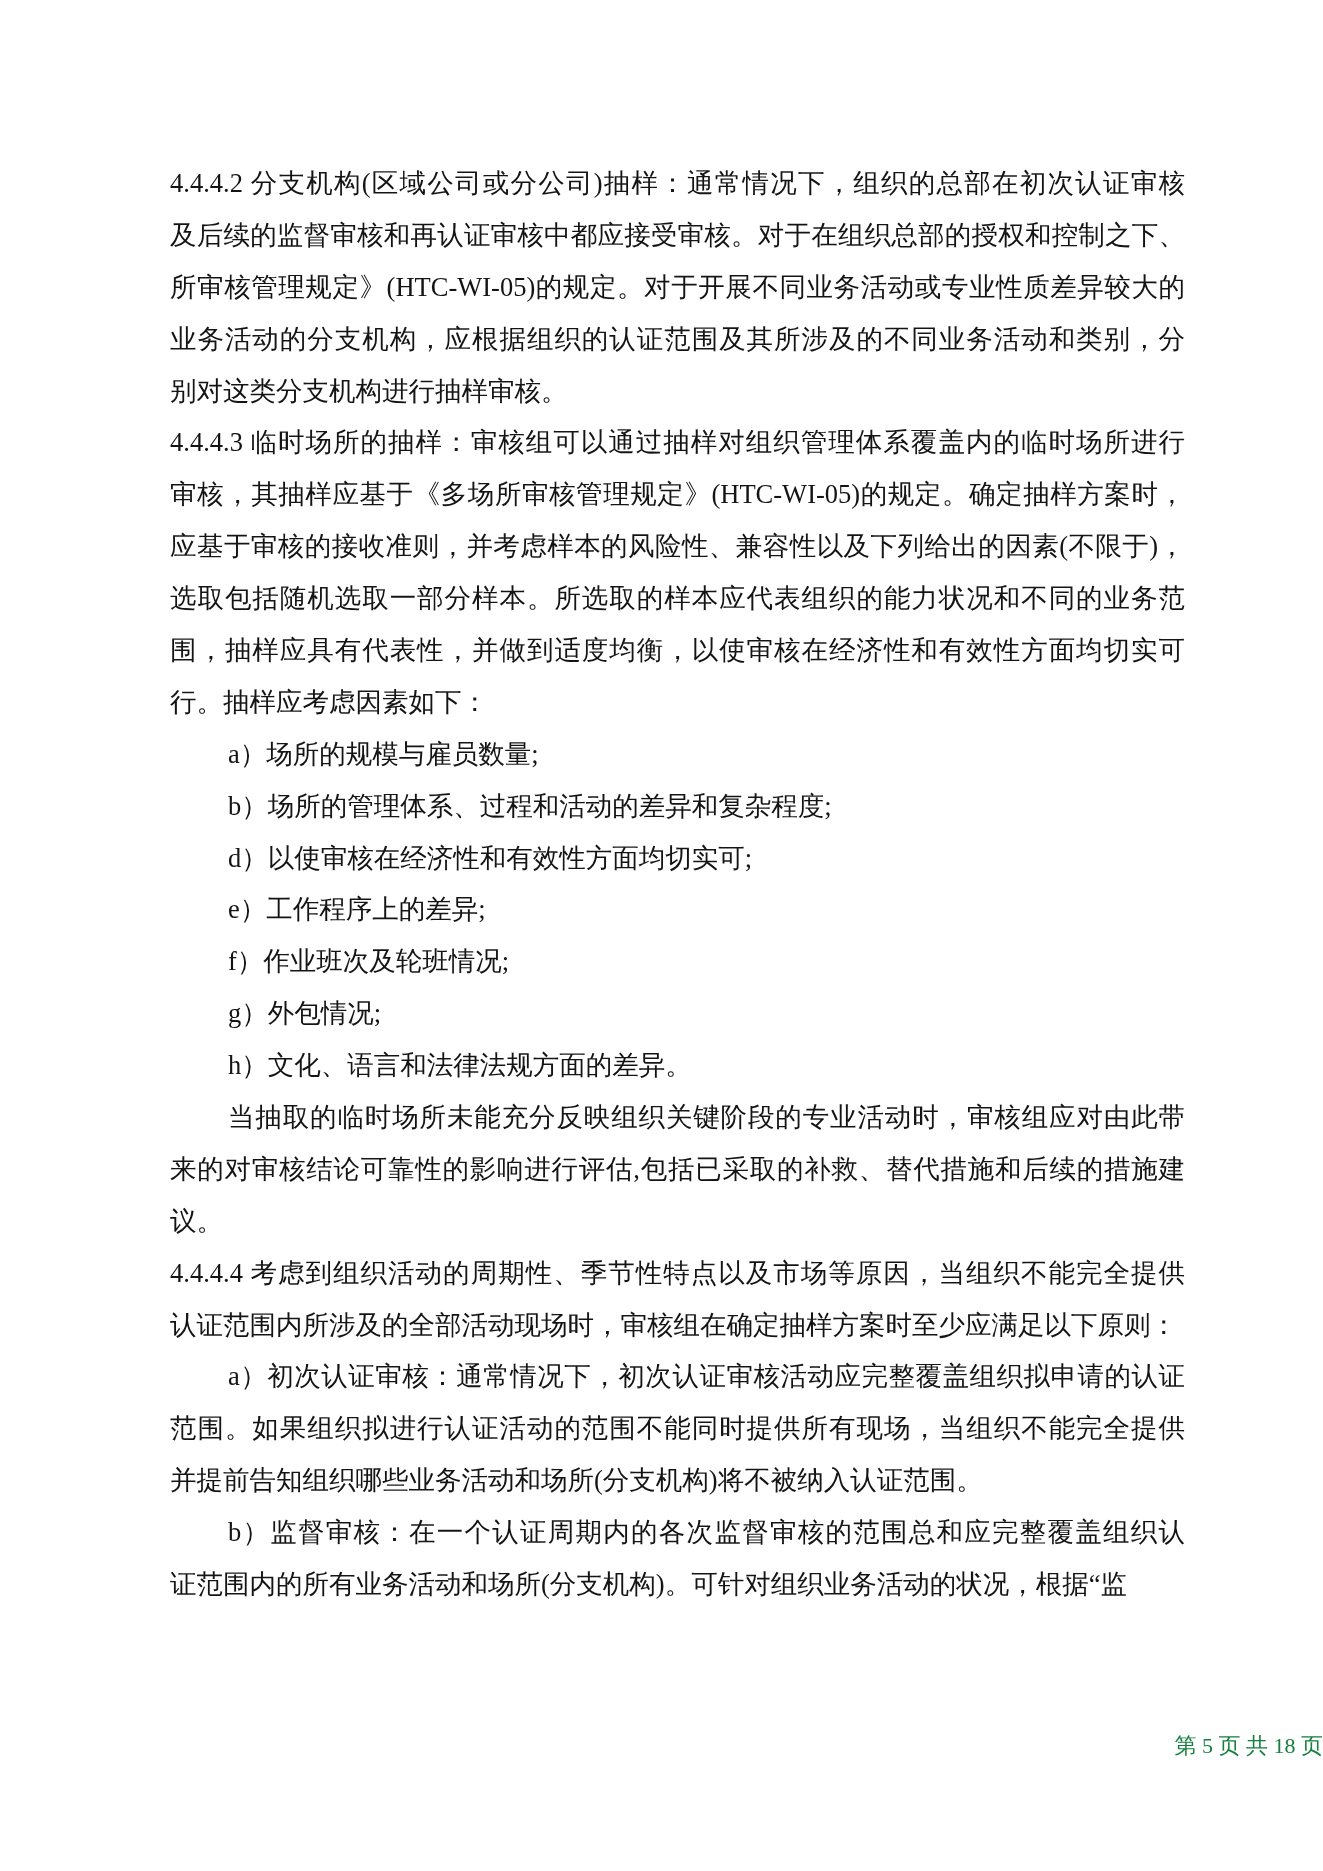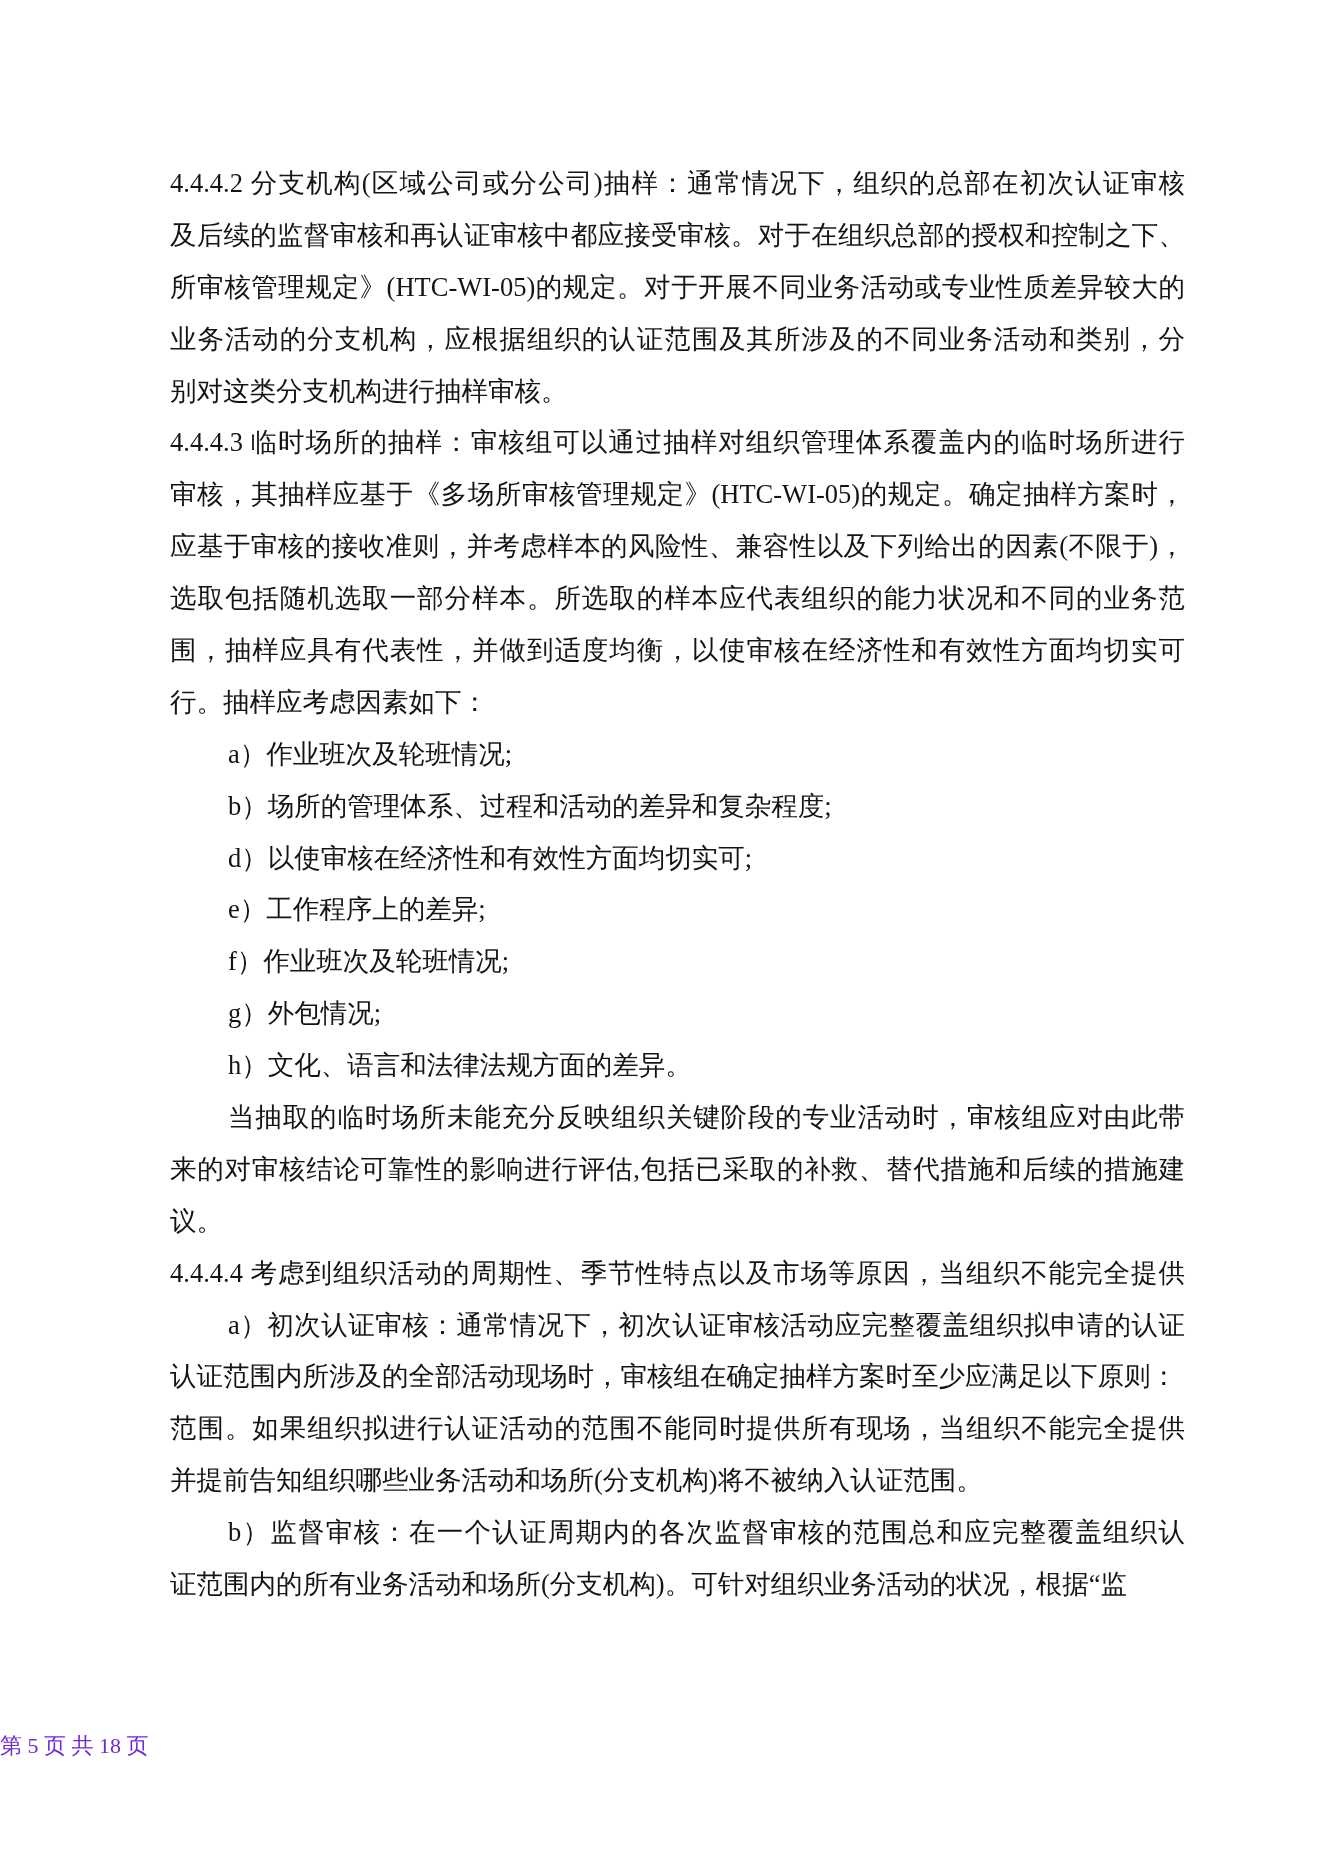--- a/index.html
+++ b/index.html
@@ -39,52 +39,52 @@
   }
   
   .i {
     padding-left: 58px;
   }
   .footer {
     position: absolute;
     top: 1731px;
     left: 0;
     width: 1323px;
-    text-align: left;
+    text-align: right;
     font-size: 22px;
-    color: #6d28d9;
+    color: #15803d;
   }
 </style>
 </head>
 <body>
 
 <div class="doc">
   <div class="ln f">4.4.4.2 分支机构(区域公司或分公司)抽样：通常情况下，组织的总部在初次认证审核</div>
   <div class="ln f">及后续的监督审核和再认证审核中都应接受审核。对于在组织总部的授权和控制之下、</div>
   <div class="ln f">所审核管理规定》(HTC-WI-05)的规定。对于开展不同业务活动或专业性质差异较大的</div>
   <div class="ln f">业务活动的分支机构，应根据组织的认证范围及其所涉及的不同业务活动和类别，分</div>
   <div class="ln e">别对这类分支机构进行抽样审核。</div>
   <div class="ln f">4.4.4.3 临时场所的抽样：审核组可以通过抽样对组织管理体系覆盖内的临时场所进行</div>
   <div class="ln f">审核，其抽样应基于《多场所审核管理规定》(HTC-WI-05)的规定。确定抽样方案时，</div>
   <div class="ln f">应基于审核的接收准则，并考虑样本的风险性、兼容性以及下列给出的因素(不限于)，</div>
   <div class="ln f">选取包括随机选取一部分样本。所选取的样本应代表组织的能力状况和不同的业务范</div>
   <div class="ln f">围，抽样应具有代表性，并做到适度均衡，以使审核在经济性和有效性方面均切实可</div>
   <div class="ln e">行。抽样应考虑因素如下：</div>
-  <div class="ln e i">a）作业班次及轮班情况;</div>
+  <div class="ln e i">a）场所的规模与雇员数量;</div>
   <div class="ln e i">b）场所的管理体系、过程和活动的差异和复杂程度;</div>
   <div class="ln e i">d）以使审核在经济性和有效性方面均切实可;</div>
   <div class="ln e i">e）工作程序上的差异;</div>
   <div class="ln e i">f）作业班次及轮班情况;</div>
   <div class="ln e i">g）外包情况;</div>
   <div class="ln e i">h）文化、语言和法律法规方面的差异。</div>
   <div class="ln f i">当抽取的临时场所未能充分反映组织关键阶段的专业活动时，审核组应对由此带</div>
   <div class="ln f">来的对审核结论可靠性的影响进行评估,包括已采取的补救、替代措施和后续的措施建</div>
   <div class="ln e">议。</div>
   <div class="ln f">4.4.4.4 考虑到组织活动的周期性、季节性特点以及市场等原因，当组织不能完全提供</div>
+  <div class="ln e">认证范围内所涉及的全部活动现场时，审核组在确定抽样方案时至少应满足以下原则：</div>
   <div class="ln f i">a）初次认证审核：通常情况下，初次认证审核活动应完整覆盖组织拟申请的认证</div>
-  <div class="ln e">认证范围内所涉及的全部活动现场时，审核组在确定抽样方案时至少应满足以下原则：</div>
   <div class="ln f">范围。如果组织拟进行认证活动的范围不能同时提供所有现场，当组织不能完全提供</div>
   <div class="ln e">并提前告知组织哪些业务活动和场所(分支机构)将不被纳入认证范围。</div>
   <div class="ln f i">b）监督审核：在一个认证周期内的各次监督审核的范围总和应完整覆盖组织认</div>
   <div class="ln e">证范围内的所有业务活动和场所(分支机构)。可针对组织业务活动的状况，根据“监</div>
 </div>
 
 <div class="footer">第 5 页 共 18 页</div>
 
 </body></html>

